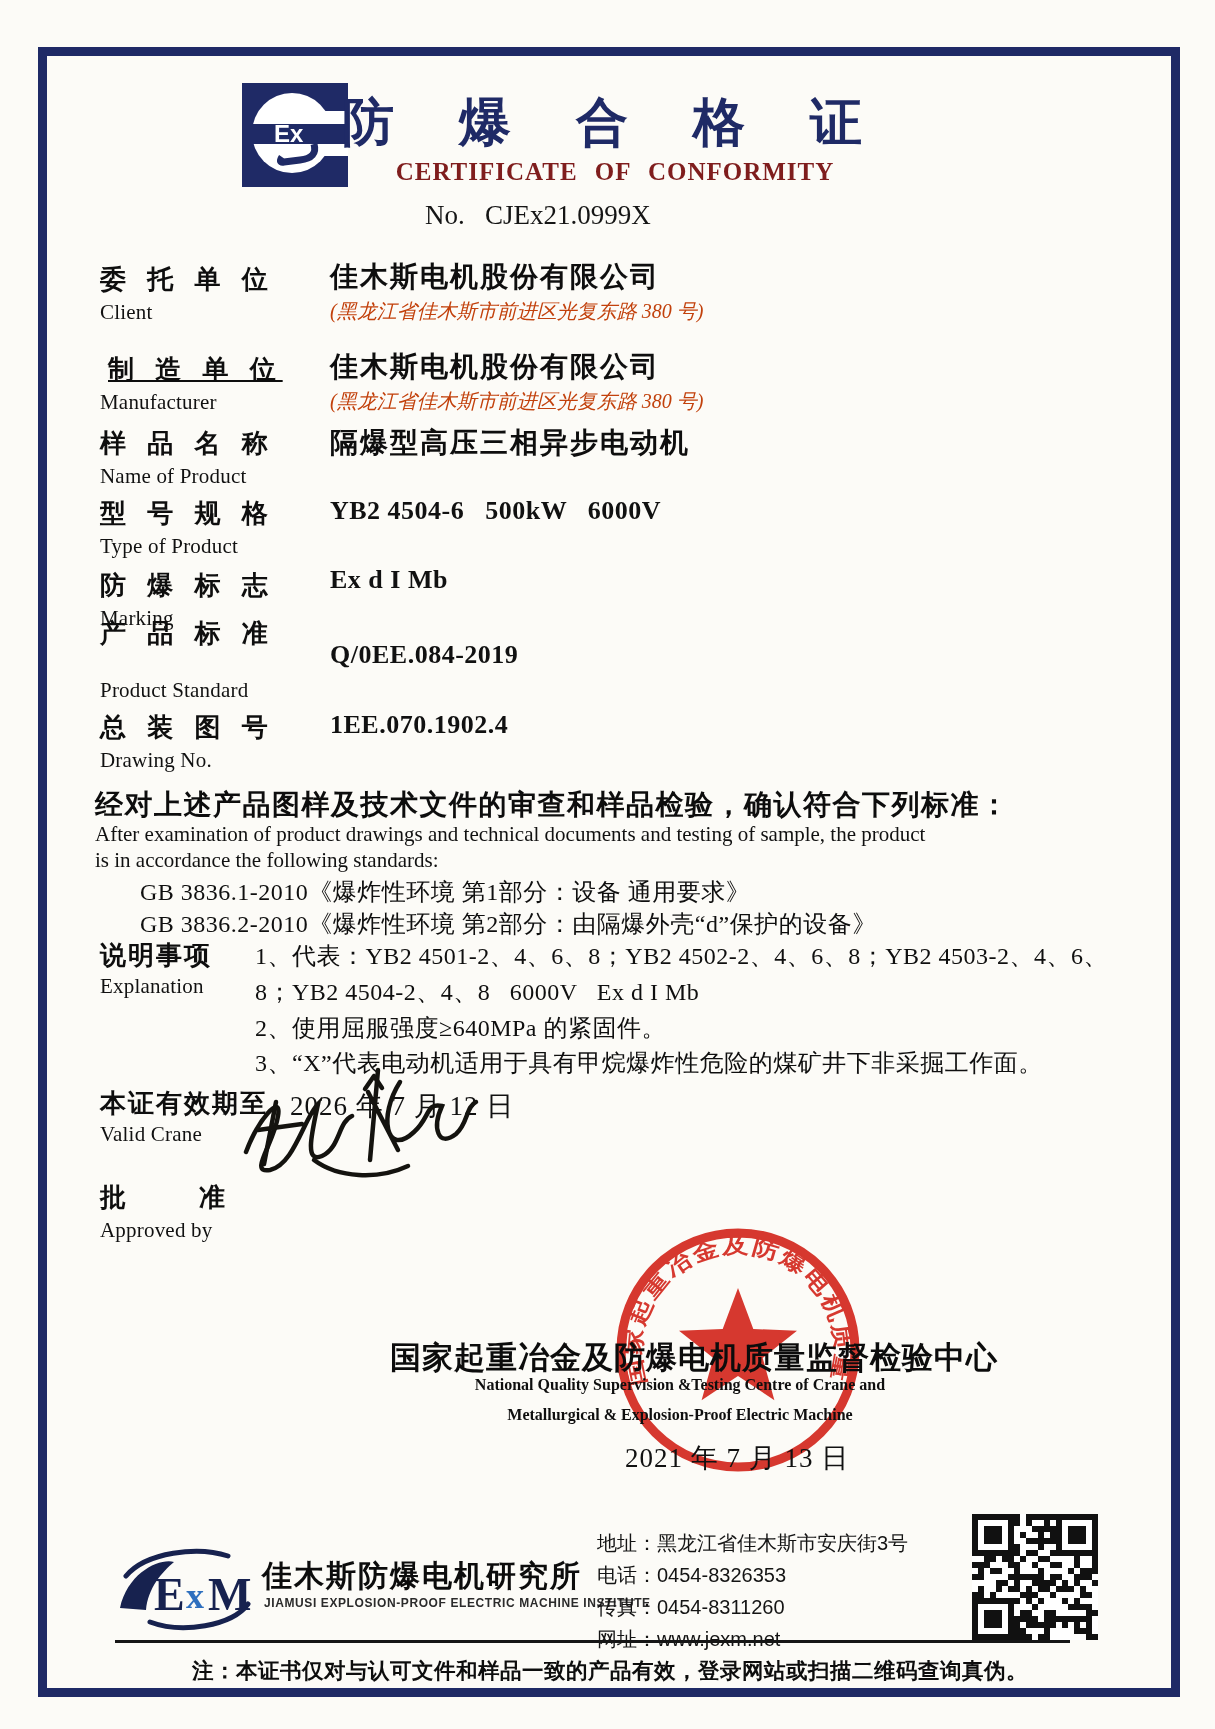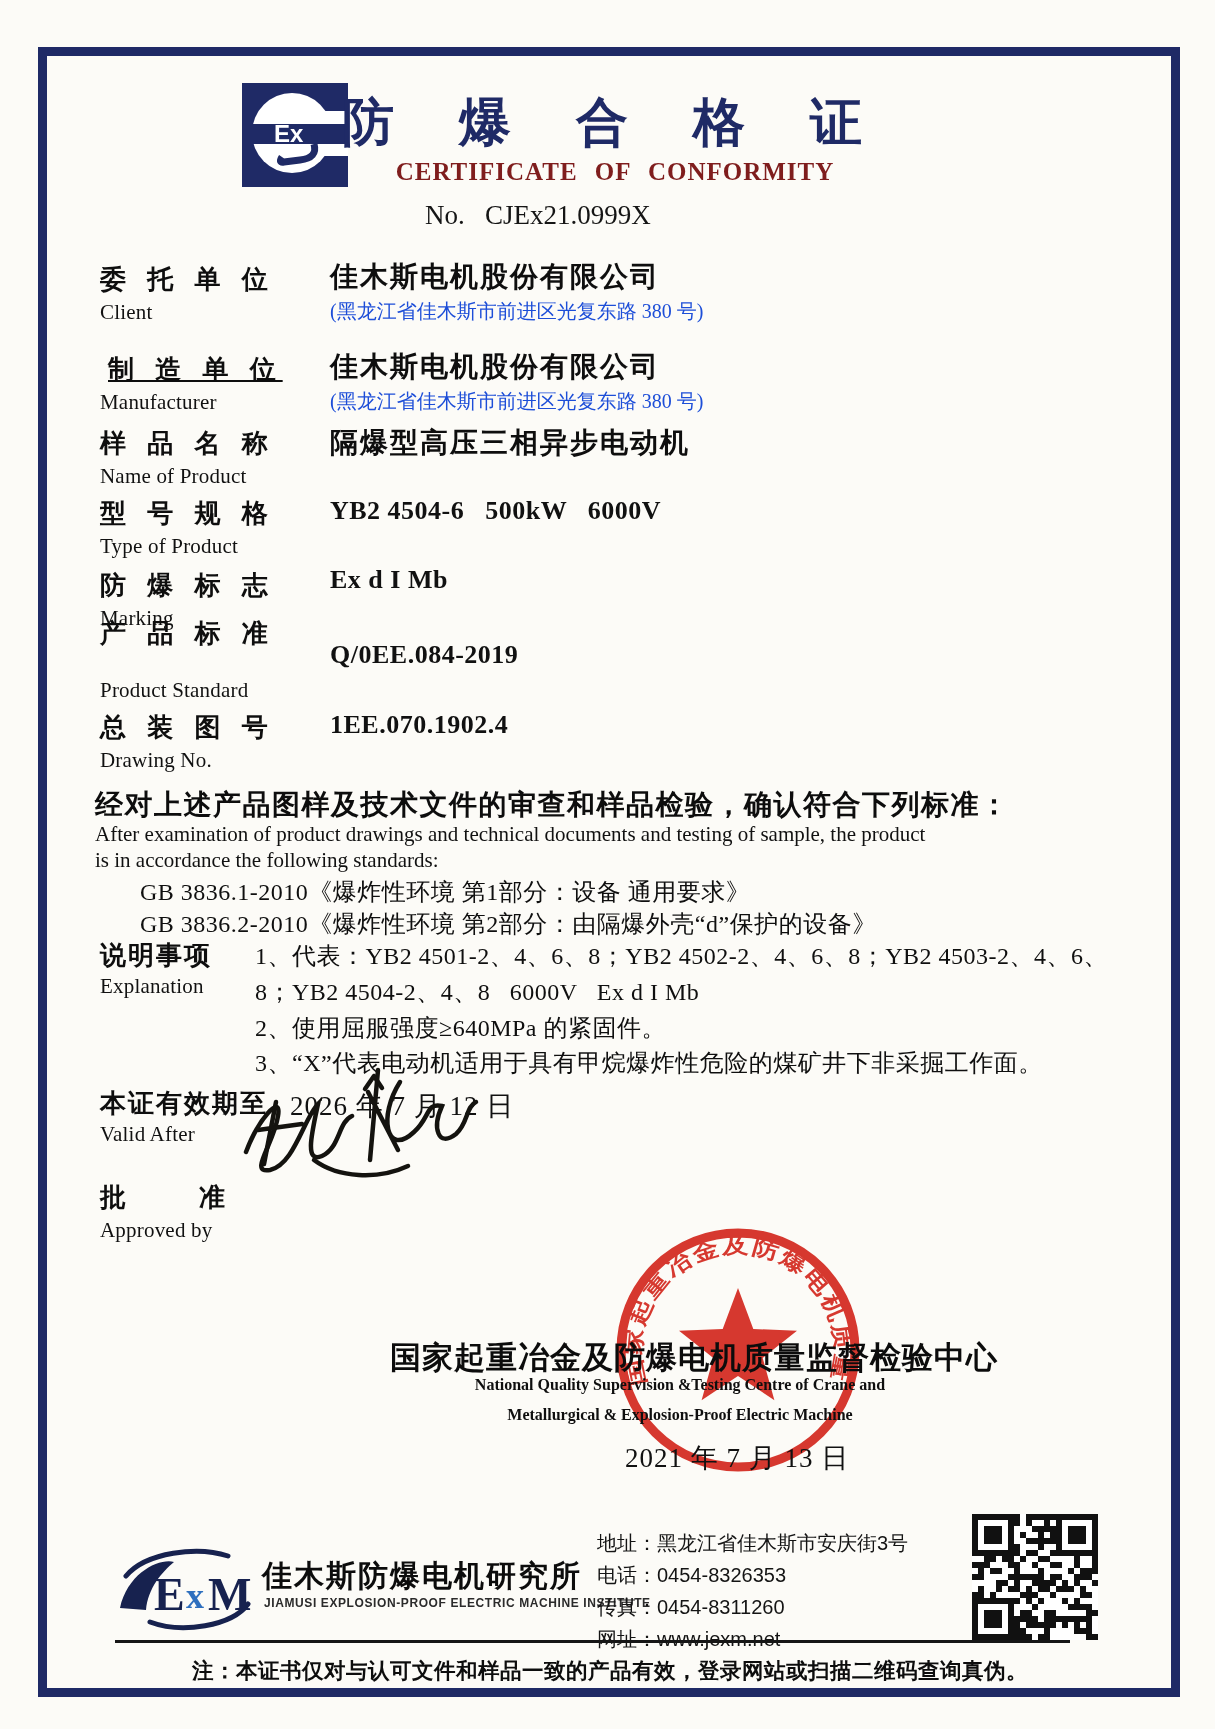--- a/index.html
+++ b/index.html
@@ -7,21 +7,21 @@
   .page{position:relative;width:1215px;height:1729px;margin:0 auto;background:#fcfbf7;overflow:hidden;}
   .frame{position:absolute;left:38px;top:47px;width:1124px;height:1632px;border:9px solid #1f2a66;}
   .abs{position:absolute;}
   .title-zh{font-size:52px;font-weight:bold;letter-spacing:26px;color:#1f2a66;font-family:"Liberation Serif",serif;}
   .title-en{font-size:25px;font-weight:bold;letter-spacing:1px;word-spacing:10px;color:#7f1d1d;font-family:"Liberation Serif",serif;}
   .certno{font-size:27px;color:#151515;font-family:"Liberation Serif",serif;}
   .zh-label{font-size:26px;font-weight:bold;letter-spacing:7px;color:#0e0e0e;}
   .en-label{font-size:21px;color:#111;font-family:"Liberation Serif",serif;letter-spacing:.2px;}
   .val-hei{font-size:28px;font-weight:bold;color:#0e0e0e;letter-spacing:2px;}
   .val-serif{font-size:26px;font-weight:bold;color:#111;font-family:"Liberation Serif",serif;letter-spacing:.5px;}
-  .addr{font-size:20px;color:#1d4ed8;font-family:"Liberation Serif",serif;}
+  .addr{font-size:20px;color:#c2410c;font-family:"Liberation Serif",serif;font-style:italic;}
   .stmt-zh{font-size:28px;font-weight:bold;color:#0d0d0d;letter-spacing:1.5px;}
   .stmt-en{font-size:21px;color:#111;font-family:"Liberation Serif",serif;}
   .gb-line{font-size:24px;color:#0f0f0f;font-family:"Liberation Serif",serif;letter-spacing:.5px;}
   .expl-line{font-size:24px;color:#0f0f0f;font-family:"Liberation Serif",serif;letter-spacing:.5px;}
   .auth-zh{font-size:31px;font-weight:bold;color:#0c0c0c;letter-spacing:1px;}
   .auth-en{font-size:16px;font-weight:bold;color:#0f0f0f;font-family:"Liberation Serif",serif;}
   .date-serif{font-size:27px;color:#111;font-family:"Liberation Serif",serif;letter-spacing:1px;}
   .inst-zh{font-size:30px;font-weight:bold;color:#0c0c0c;letter-spacing:2px;}
   .inst-en{font-size:12px;color:#2b2b2b;letter-spacing:.6px;font-weight:bold;}
   .contact-line{font-size:20px;color:#141414;line-height:30px;}
@@ -87,21 +87,21 @@
   <div class="abs gb-line" style="left:140px;top:908px;">GB 3836.2-2010《爆炸性环境  第2部分：由隔爆外壳“d”保护的设备》</div>
 
   <div class="abs zh-label" style="left:100px;top:938px;letter-spacing:2px;">说明事项</div>
   <div class="abs en-label" style="left:100px;top:974px;">Explanation</div>
   <div class="abs expl-line" style="left:255px;top:940px;">1、代表：YB2 4501-2、4、6、8；YB2 4502-2、4、6、8；YB2 4503-2、4、6、</div>
   <div class="abs expl-line" style="left:255px;top:976px;white-space:pre;">8；YB2 4504-2、4、8   6000V   Ex d I Mb</div>
   <div class="abs expl-line" style="left:255px;top:1012px;">2、使用屈服强度≥640MPa 的紧固件。</div>
   <div class="abs expl-line" style="left:255px;top:1047px;">3、“X”代表电动机适用于具有甲烷爆炸性危险的煤矿井下非采掘工作面。</div>
 
   <div class="abs zh-label" style="left:100px;top:1086px;letter-spacing:2px;">本证有效期至</div>
-  <div class="abs en-label" style="left:100px;top:1122px;">Valid After</div>
+  <div class="abs en-label" style="left:100px;top:1122px;">Valid Crane</div>
   <div class="abs date-serif" style="left:290px;top:1088px;">2026 年 7 月 12 日</div>
 
   <div class="abs zh-label" style="left:100px;top:1180px;">批　　准</div>
   <div class="abs en-label" style="left:100px;top:1218px;">Approved by</div>
   <svg class="abs" style="left:218px;top:1032px;" width="270" height="165" viewBox="0 0 270 165">
     <g fill="none" stroke="#14130f" stroke-width="4.5" stroke-linecap="round">
       <path d="M28 120 C40 88 64 60 60 84 C56 112 30 142 52 138 C76 133 86 86 100 72 C94 100 86 132 104 124 C122 116 120 90 134 84"></path>
       <path d="M58 70 L46 132 M40 98 L84 92"></path>
       <path d="M160 38 L152 128 M150 60 L180 118 M182 50 C160 84 168 126 196 100 C212 86 208 70 224 74 C214 96 220 116 238 102 C250 92 248 74 258 70"></path>
       <path d="M156 44 l-9 13 M156 44 l8 12"></path>

